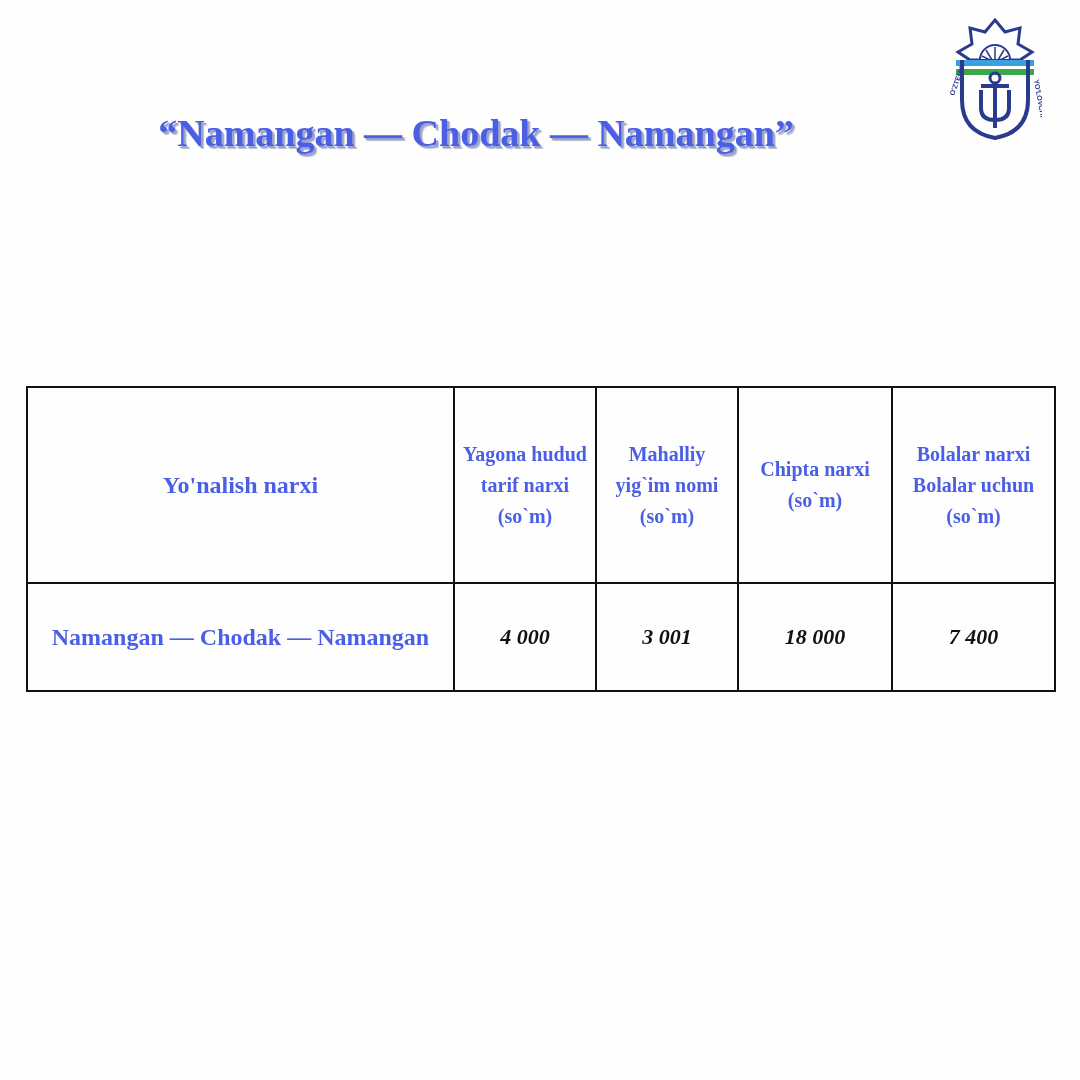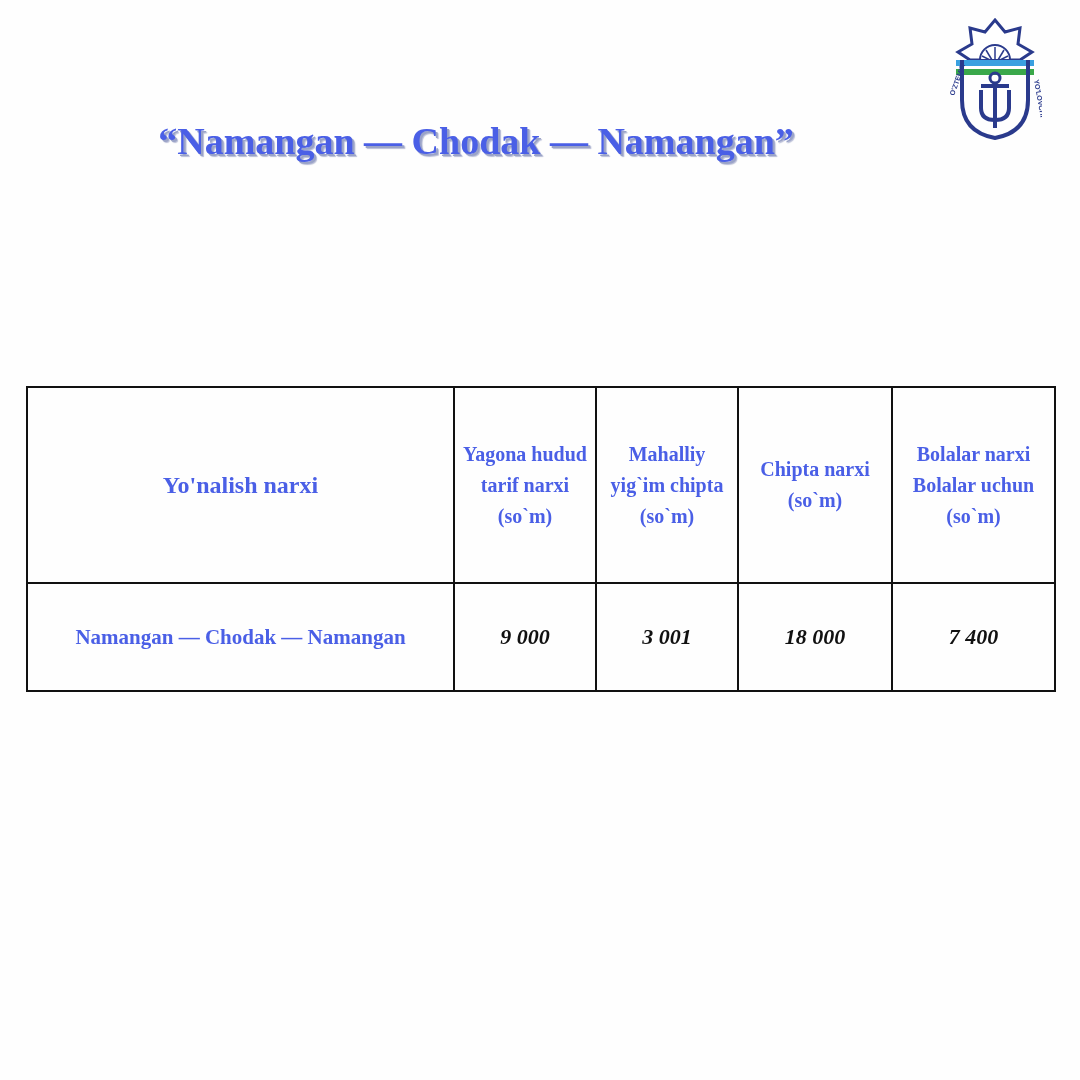--- a/index.html
+++ b/index.html
@@ -27,21 +27,20 @@
       position: absolute;
       left: 0;
       top: 104px;
       width: 952px;
       text-align: center;
       color: #4a5fe6;
       font-weight: bold;
       font-size: 38px;
       line-height: 58px;
       text-shadow: 2px 2px 0 #9aa3c8, 3px 3px 1px #b8bdd6;
-      margin-top: 8px;
     }
     .title .line { display: block; }
     table.fares {
       position: absolute;
       left: 26px;
       top: 386px;
       width: 1028px;
       border-collapse: collapse;
       table-layout: fixed;
     }
@@ -58,21 +57,21 @@
       font-size: 20px;
       line-height: 31px;
     }
     table.fares th.route-head { font-size: 24px; }
     table.fares td {
       height: 106px;
     }
     td.route-cell {
       color: #4a5fe6;
       font-weight: bold;
-      font-size: 21px;
+      font-size: 24px;
     }
     td.num-cell {
       color: #111;
       font-weight: bold;
       font-style: italic;
       font-size: 22px;
     }
   </style>
 </head>
 <body>
@@ -118,29 +117,29 @@
       <col style="width:427px">
       <col style="width:142px">
       <col style="width:142px">
       <col style="width:154px">
       <col style="width:163px">
     </colgroup>
     <thead>
       <tr>
         <th class="route-head">Yo'nalish narxi</th>
         <th>Yagona hudud tarif narxi (so`m)</th>
-        <th>Mahalliy yig`im chipta (so`m)</th>
+        <th>Mahalliy yig`im nomi (so`m)</th>
         <th>Chipta narxi (so`m)</th>
         <th>Bolalar narxi Bolalar uchun (so`m)</th>
       </tr>
     </thead>
     <tbody>
       <tr>
         <td class="route-cell">Namangan — Chodak — Namangan</td>
-        <td class="num-cell">9 000</td>
+        <td class="num-cell">4 000</td>
         <td class="num-cell">3 001</td>
         <td class="num-cell">18 000</td>
         <td class="num-cell">7 400</td>
       </tr>
     </tbody>
   </table>
 
 </div>
 
 </body></html>

